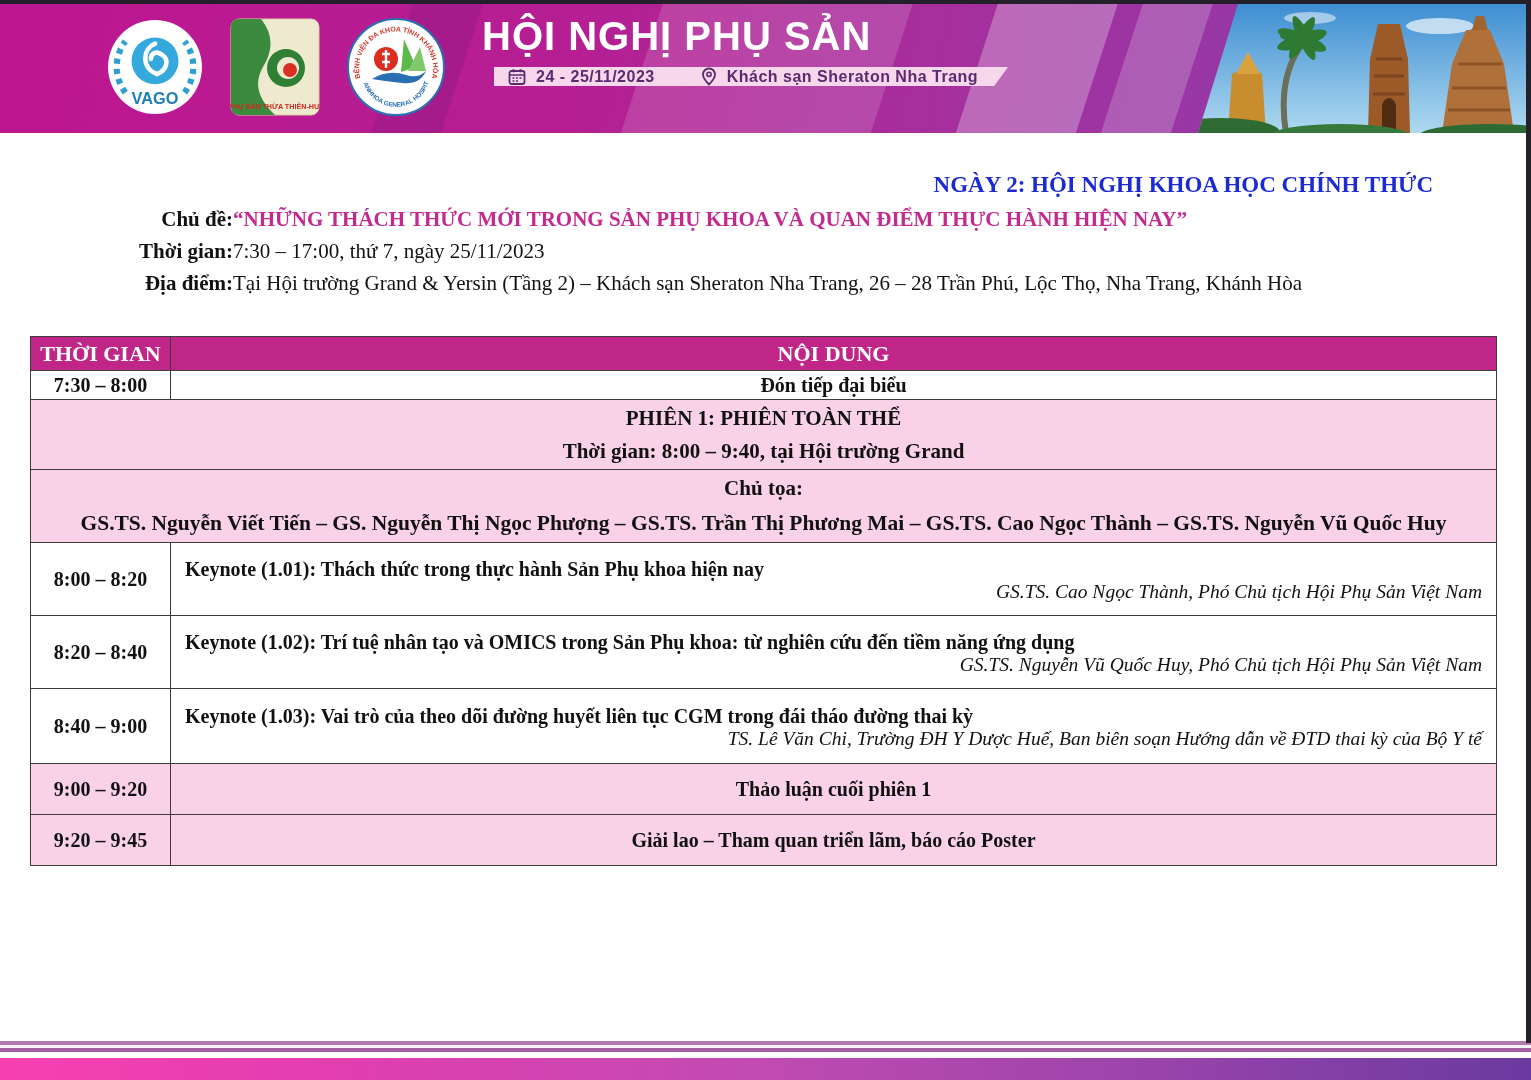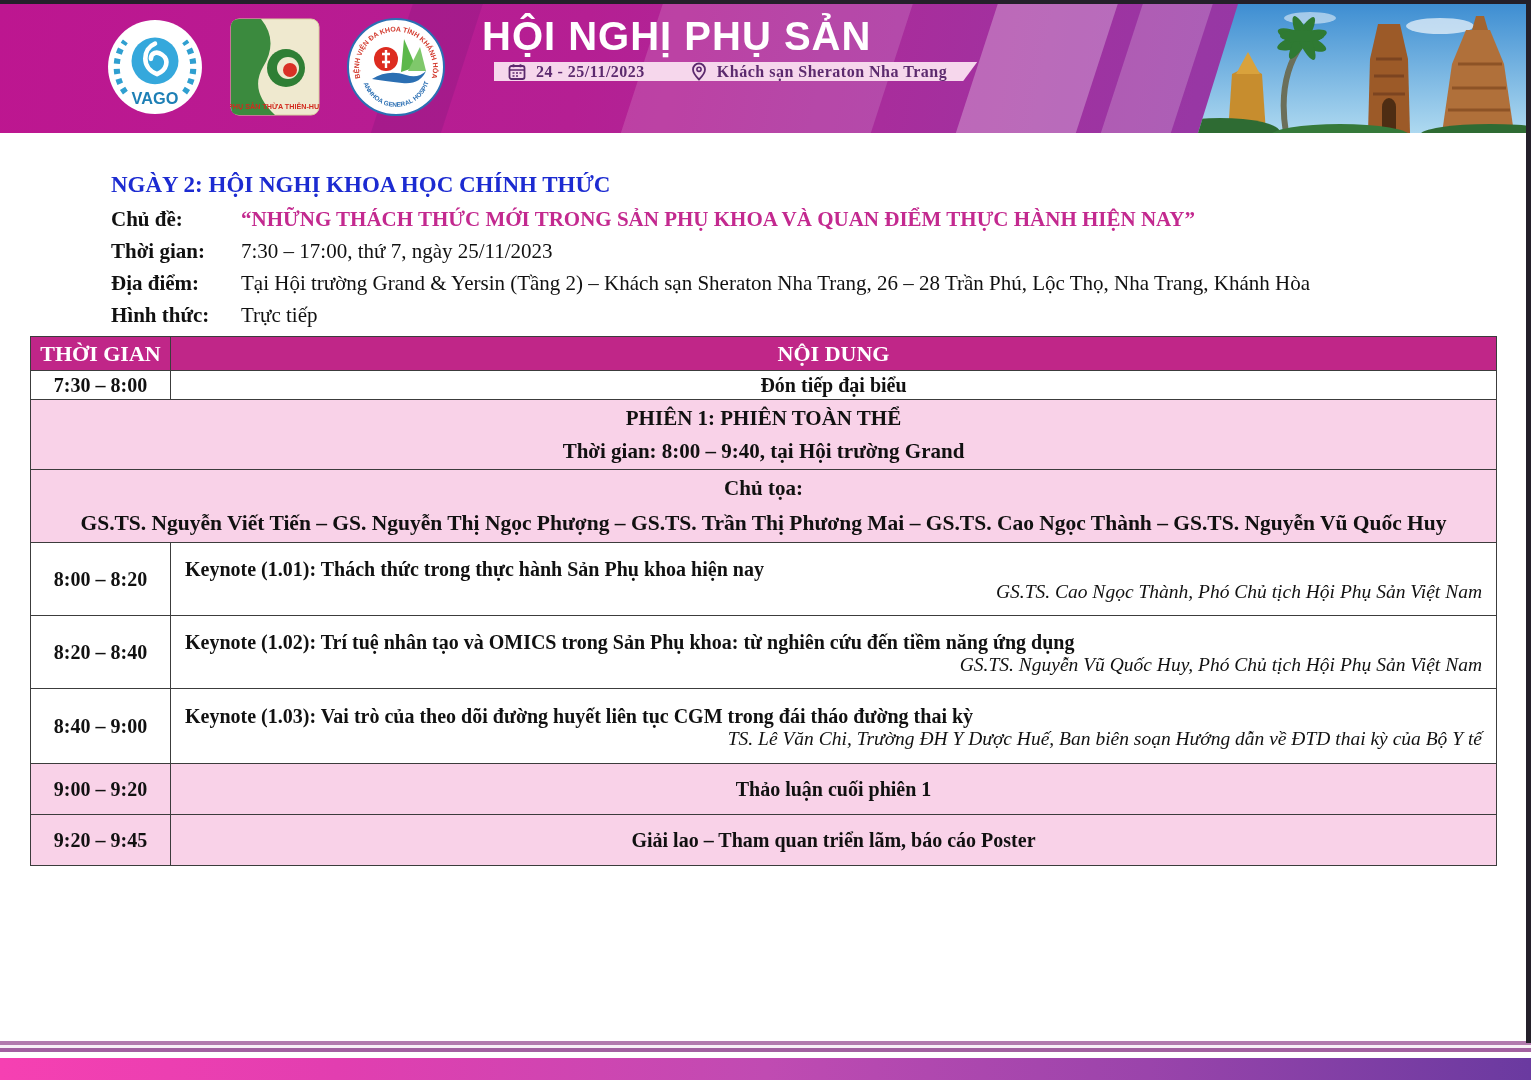--- a/index.html
+++ b/index.html
@@ -20,32 +20,32 @@
   .stripe{position:absolute;top:-25px;height:190px;transform:skewX(-18deg);}
   .s1{left:640px;width:250px;background:rgba(255,255,255,0.14);}
   .s2{left:975px;width:120px;background:rgba(255,255,255,0.28);}
   .s3{left:1120px;width:70px;background:rgba(255,255,255,0.20);}
   .s4{left:390px;width:70px;background:rgba(90,20,110,0.18);}
   .logos{position:absolute;left:106px;top:13px;display:flex;align-items:center;gap:26px;}
   .logo{display:block;}
   .title-block{position:absolute;left:482px;top:10px;}
   .hd-title{color:#ffffff;font-size:40px;font-weight:bold;letter-spacing:1px;line-height:44px;}
   .hd-subtitle{color:#f6cdec;font-size:25px;font-weight:bold;letter-spacing:1px;line-height:30px;margin-top:1px;}
-  .badge-row{display:flex;align-items:center;height:27px;font-family:Liberation Serif, serif;}
+  .badge-row{margin-top:9px;display:flex;align-items:flex-start;height:27px;}
   .badge-accent{width:5px;background:#43203f;margin-right:7px;}
   .badge{
     background:#f6d7ec;display:flex;align-items:center;gap:10px;padding:0 30px 0 14px;
     clip-path:polygon(0 0,100% 0,calc(100% - 14px) 100%,0 100%);
   }
   .badge-text{color:#5c2a6e;font-size:16px;font-weight:bold;letter-spacing:.5px;white-space:nowrap;}
   .badge-gap{width:26px;}
   .photo{position:absolute;right:5px;top:0;width:336px;height:129px;}
 
   
-  .info{position:absolute;left:111px;top:172px;width:1330px;}
+  .info{position:absolute;left:103px;top:172px;width:1330px;text-align:right;}
   .day-title{color:#1c2bd1;font-size:23px;font-weight:bold;margin-bottom:9px;}
   .info-row{display:flex;min-height:32px;align-items:baseline;}
   .info-label{width:130px;font-weight:bold;font-size:21px;flex:none;}
   .info-value{font-size:21px;}
   .info-value.theme{color:#c3298f;font-weight:bold;}
 
   
   .sched{position:absolute;left:30px;top:336px;width:1467px;border-collapse:collapse;table-layout:fixed;border-radius:31px;}
   .sched td,.sched th{border:1.6px solid #3c3c3c;padding:0;vertical-align:middle;}
   .col-time{width:140px;}
@@ -195,24 +195,20 @@
       <span class="info-value theme">“NHỮNG THÁCH THỨC MỚI TRONG SẢN PHỤ KHOA VÀ QUAN ĐIỂM THỰC HÀNH HIỆN NAY”</span>
     </div>
     <div class="info-row">
       <span class="info-label">Thời gian:</span>
       <span class="info-value">7:30 – 17:00, thứ 7, ngày 25/11/2023</span>
     </div>
     <div class="info-row">
       <span class="info-label">Địa điểm:</span>
       <span class="info-value">Tại Hội trường Grand &amp; Yersin (Tầng 2) – Khách sạn Sheraton Nha Trang, 26  – 28 Trần Phú, Lộc Thọ, Nha Trang, Khánh Hòa</span>
     </div>
-    <div class="info-row">
-      <span class="info-label">Hình thức:</span>
-      <span class="info-value">Trực tiếp</span>
-    </div>
   </div>
 
   <table class="sched">
     <colgroup>
         <col class="col-time">
         <col>
       </colgroup>
     <tbody>
       <tr>
         <td class="th-cell">THỜI GIAN</td>

